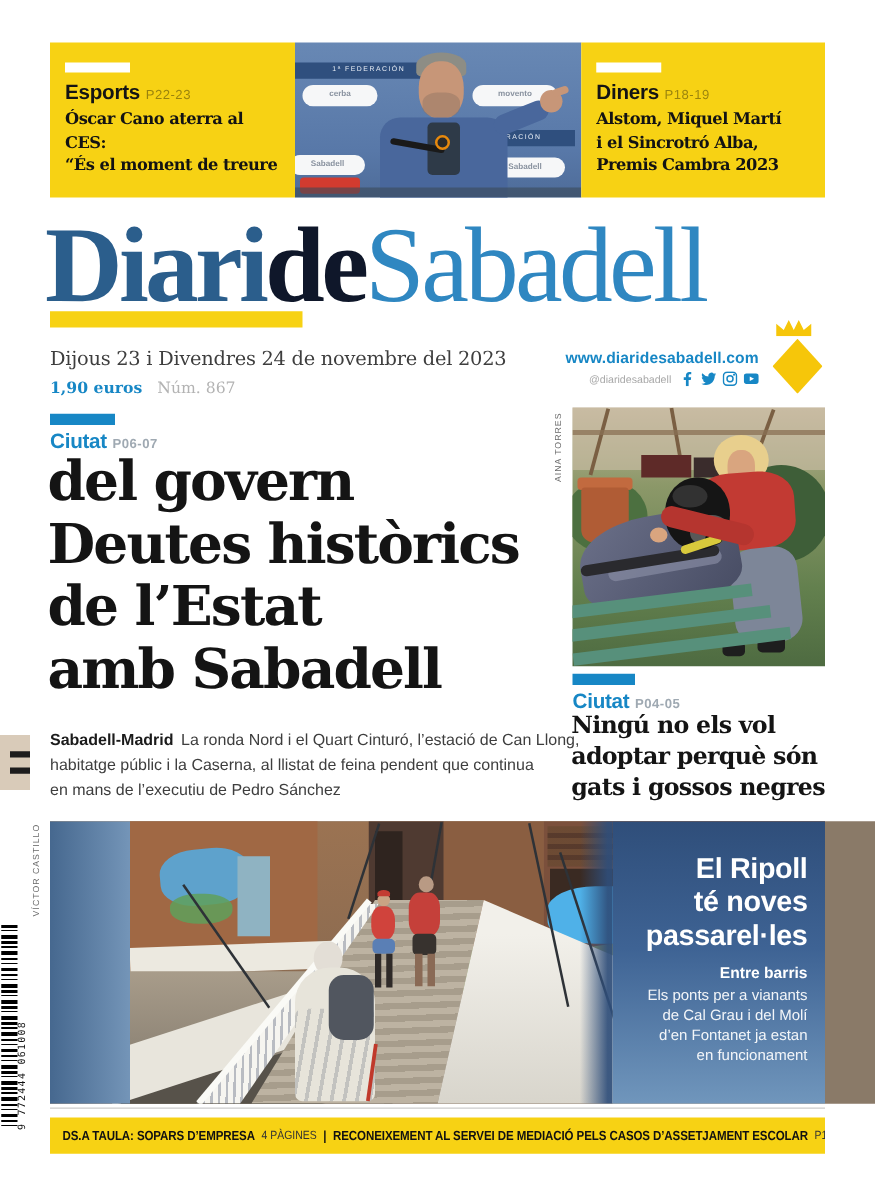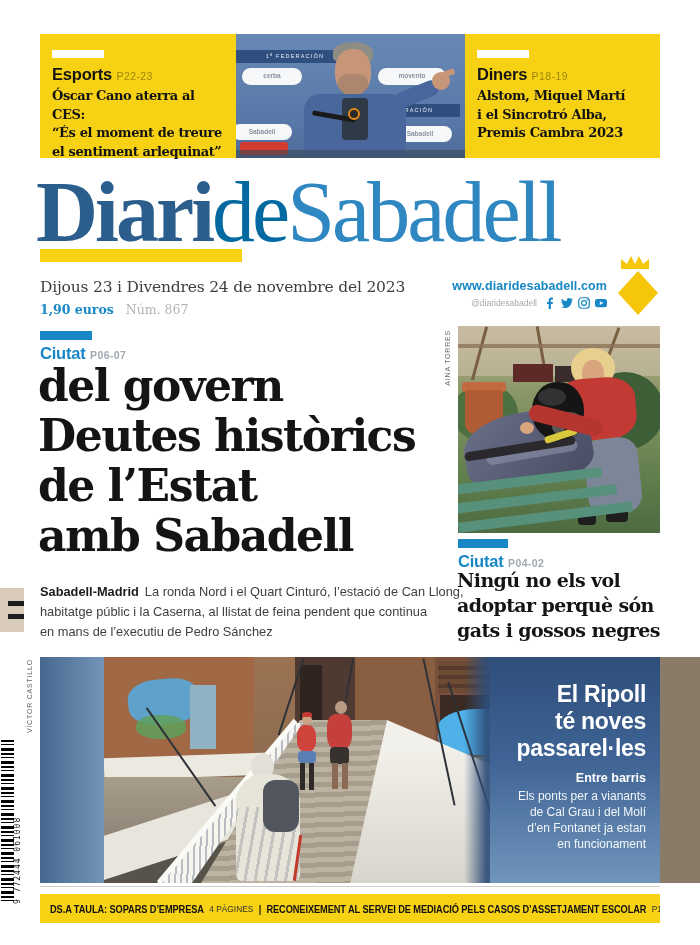--- a/index.html
+++ b/index.html
@@ -33,21 +33,21 @@
   .pp-arm{left:158px;top:52px;width:46px;height:16px;background:#49679C;border-radius:8px;transform:rotate(-22deg);}
   .pp-hand{left:196px;top:38px;width:18px;height:18px;background:#C79678;border-radius:50%;}
   .pp-fing{left:206px;top:36px;width:13px;height:6px;background:#C79678;border-radius:3px;transform:rotate(-18deg);}
   .pp-mic{left:76px;top:80px;width:44px;height:5px;background:#1A1A1A;border-radius:3px;transform:rotate(10deg);}
   .pp-michead{left:112px;top:74px;width:12px;height:12px;background:#2A2A2A;border:2px solid #E8890C;border-radius:50%;box-sizing:border-box;}
   .pp-table{left:0;top:116px;width:229px;height:8px;background:#3A4A58;opacity:.6;}
   
   .masthead{left:36px;top:172px;white-space:nowrap;font-family:"Liberation Serif",serif;
             font-size:86px;line-height:80px;letter-spacing:-3px;}
   .m1{font-weight:700;color:#2B5E8C;}
-  .m2{font-weight:400;color:#0369a1;}
+  .m2{font-weight:700;color:#0f172a;}
   .m3{font-weight:400;color:#2F87C1;}
   .m-under{left:40px;top:249px;width:202px;height:13px;background:#F7D214;}
   
   .date{left:40px;top:278px;font-family:"DejaVu Serif",serif;font-size:15.5px;color:#3E3E3E;letter-spacing:-.2px;}
   .priceline{left:40px;top:302px;font-family:"DejaVu Serif",serif;font-size:12.5px;}
   .price{color:#1787C5;font-weight:700;}
   .issue{color:#B3B3B3;margin-left:8px;}
   .webblock{left:355px;top:279px;width:252px;text-align:right;}
   .url{font-weight:700;font-size:12.5px;color:#1787C5;letter-spacing:.1px;}
   .handlerow{margin-top:4px;display:flex;justify-content:flex-end;align-items:center;gap:5px;}
@@ -183,21 +183,20 @@
 
   <div class="abs teaser t-left">
     <div class="whitebar"></div>
     <div class="t-kickrow">
       <span class="t-sec">Esports</span>
       <span class="t-pg">P22-23</span>
     </div>
     <div class="t-head">
       <div>Óscar Cano aterra al CES:</div>
       <div>“És el moment de treure</div>
-      <div>el sentiment arlequinat”</div>
     </div>
   </div>
 
   <div class="abs press">
     <div class="pp-band" style="left:0;top:16px;width:118px;">1ª FEDERACIÓN</div>
     <div class="pp-band" style="left:112px;top:70px;width:112px;">1ª FEDERACIÓN</div>
     <div class="pp-pill" style="left:6px;top:34px;width:60px;height:17px;">cerba</div>
     <div class="pp-pill" style="left:-4px;top:90px;width:60px;height:16px;">Sabadell</div>
     <div class="pp-pill" style="left:142px;top:34px;width:68px;height:17px;">movento</div>
     <div class="pp-pill" style="left:152px;top:92px;width:64px;height:16px;">Sabadell</div>
@@ -313,21 +312,21 @@
     <div class="abs dp-muzzle"></div>
     <div class="abs dp-nose"></div>
     <div class="abs dp-collar"></div>
     <div class="abs dp-arm"></div>
     <div class="abs dp-handS"></div>
   </div>
   <div class="vcred" style="left:444px;top:330px;">AINA TORRES</div>
   <div class="abs kbar" style="left:458px;top:539px;width:50px;"></div>
   <div class="abs krow" style="left:458px;top:552px;">
     <span class="ksec">Ciutat</span>
-    <span class="kpg">P04-02</span>
+    <span class="kpg">P04-05</span>
   </div>
   <div class="abs rhead">
     <div>Ningú no els vol</div>
     <div>adoptar perquè són</div>
     <div>gats i gossos negres</div>
   </div>
 
   <div class="abs bridge">
     <div class="abs bp-bg"></div>
     <div class="abs bp-brickL"></div>

